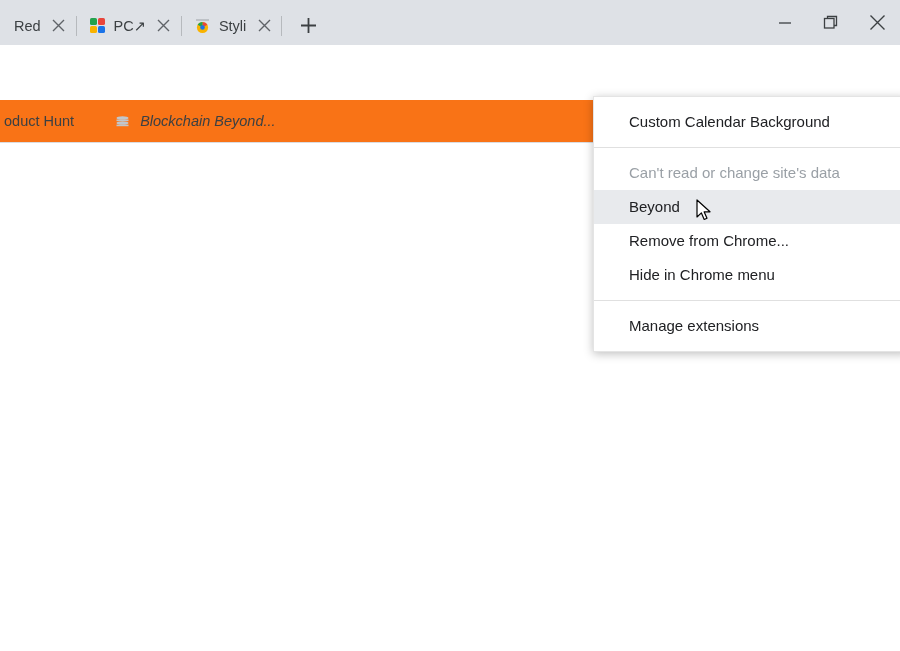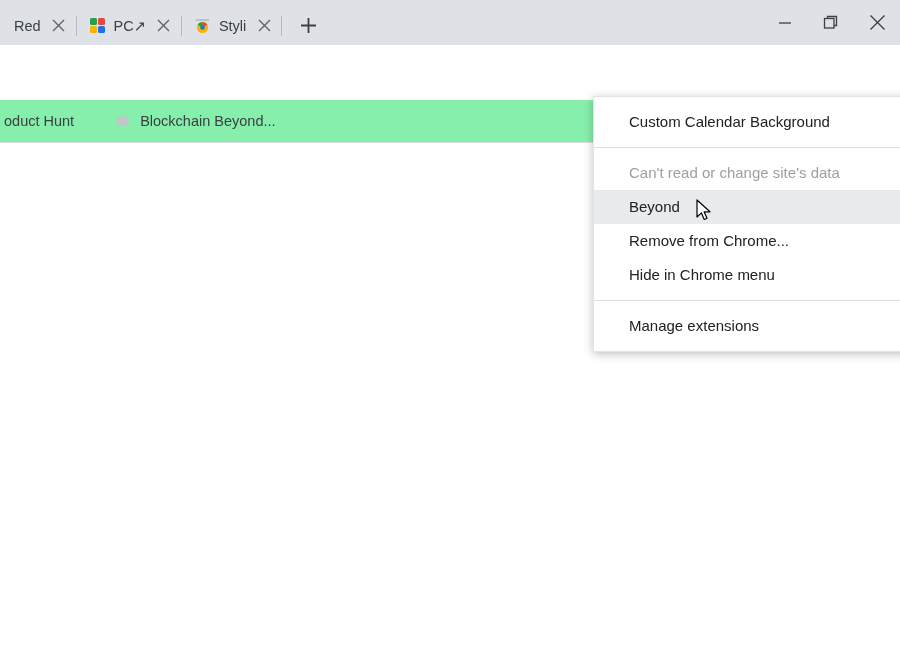--- a/index.html
+++ b/index.html
@@ -107,21 +107,21 @@
       radial-gradient(circle at 50% 60%, #c49a6c 0 30%, transparent 31%),
       linear-gradient(160deg,#c9a57c,#6b5340);
     overflow:hidden; position:relative;
   }
   .kebab { display:flex; flex-direction:column; gap:3px; align-items:center; }
   .kebab i { width:3.5px; height:3.5px; border-radius:50%; background:#5f6368; display:block; }
 
   
   .bookmarks {
     position:absolute; left:0; top:100px; width:900px; height:43px;
-    background:#86efac; display:flex; align-items:center;
+    background:#f97316; display:flex; align-items:center;
     border-bottom:1px solid #dadce0;
     font-size:14.5px; color:#3c4043;
   }
   .bm { display:flex; align-items:center; padding:4px 8px; white-space:nowrap; }
   .bm-ico { width:17px; height:17px; margin-right:9px; flex:0 0 auto; }
 
   
   .page { position:absolute; left:0; top:144px; width:900px; height:507px; background:#fff; }
 
   
@@ -317,21 +317,21 @@
             <i></i>
           </span>
       </div>
     </div>
   </div>
 
   <div class="bookmarks">
     <div class="bm" style="margin-left:-4px;">
       <span>oduct Hunt</span>
     </div>
-    <div class="bm" style="margin-left:24px;">
+    <div class="bm" style="margin-left:24px;font-style:italic;">
       <span class="bm-ico">
         <svg width="17" height="17" viewBox="0 0 17 17">
           <ellipse cx="8.5" cy="5" rx="6" ry="1.8" fill="#c2c6ca"></ellipse>
           <rect x="2.5" y="6.5" width="12" height="1.6" fill="#c2c6ca"></rect>
           <ellipse cx="8.5" cy="10" rx="6" ry="1.8" fill="#c2c6ca"></ellipse>
           <rect x="2.5" y="11.6" width="12" height="1.6" fill="#c2c6ca"></rect>
         </svg>
       </span>
       <span>Blockchain Beyond...</span>
     </div>

